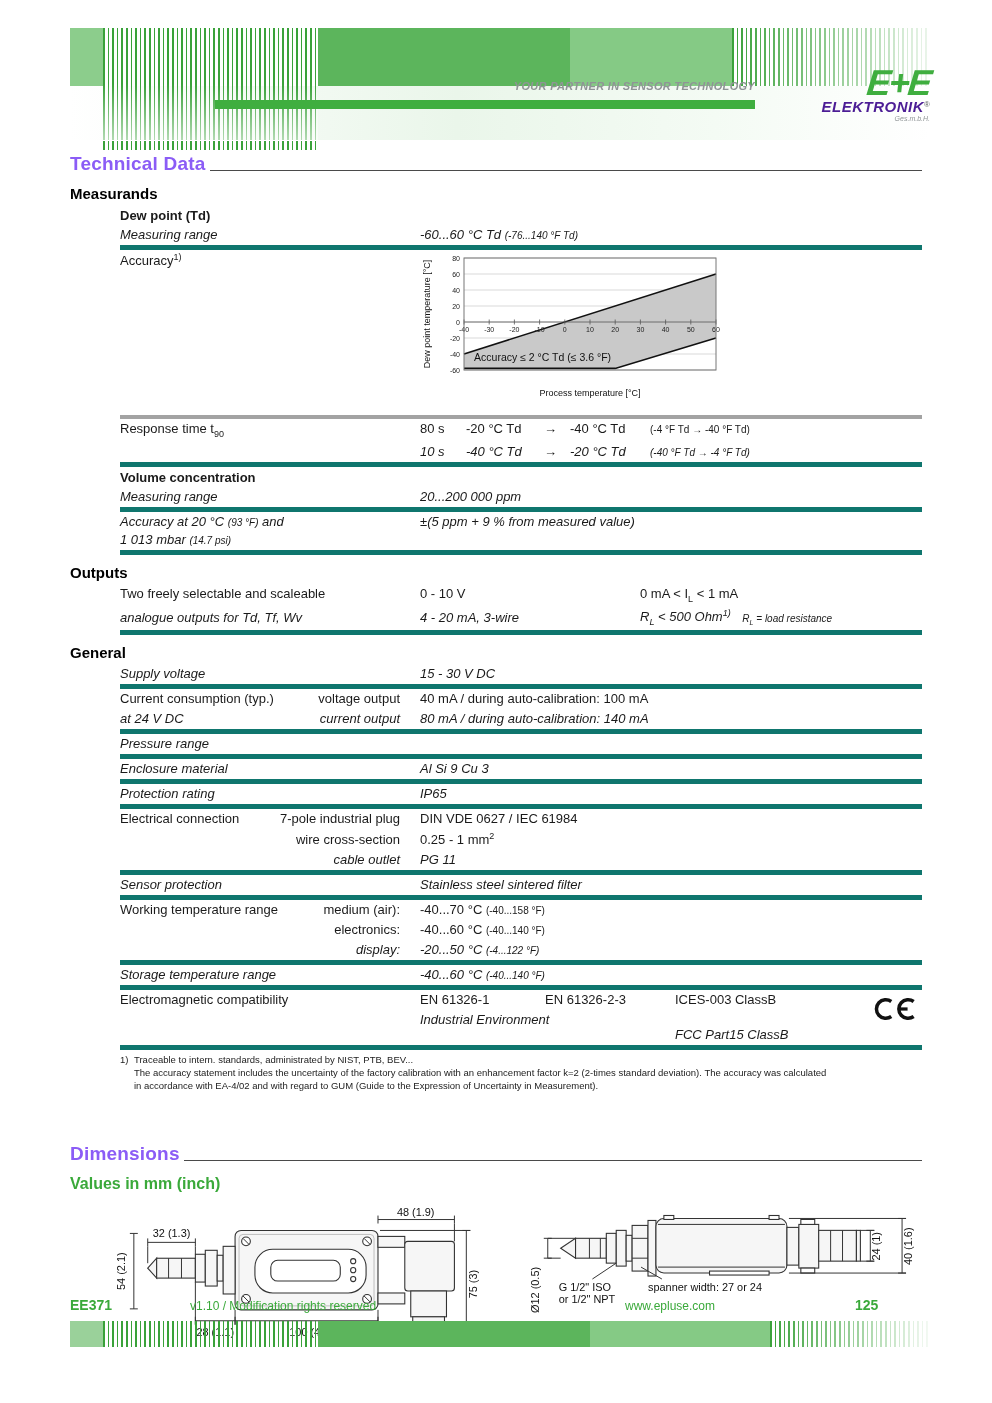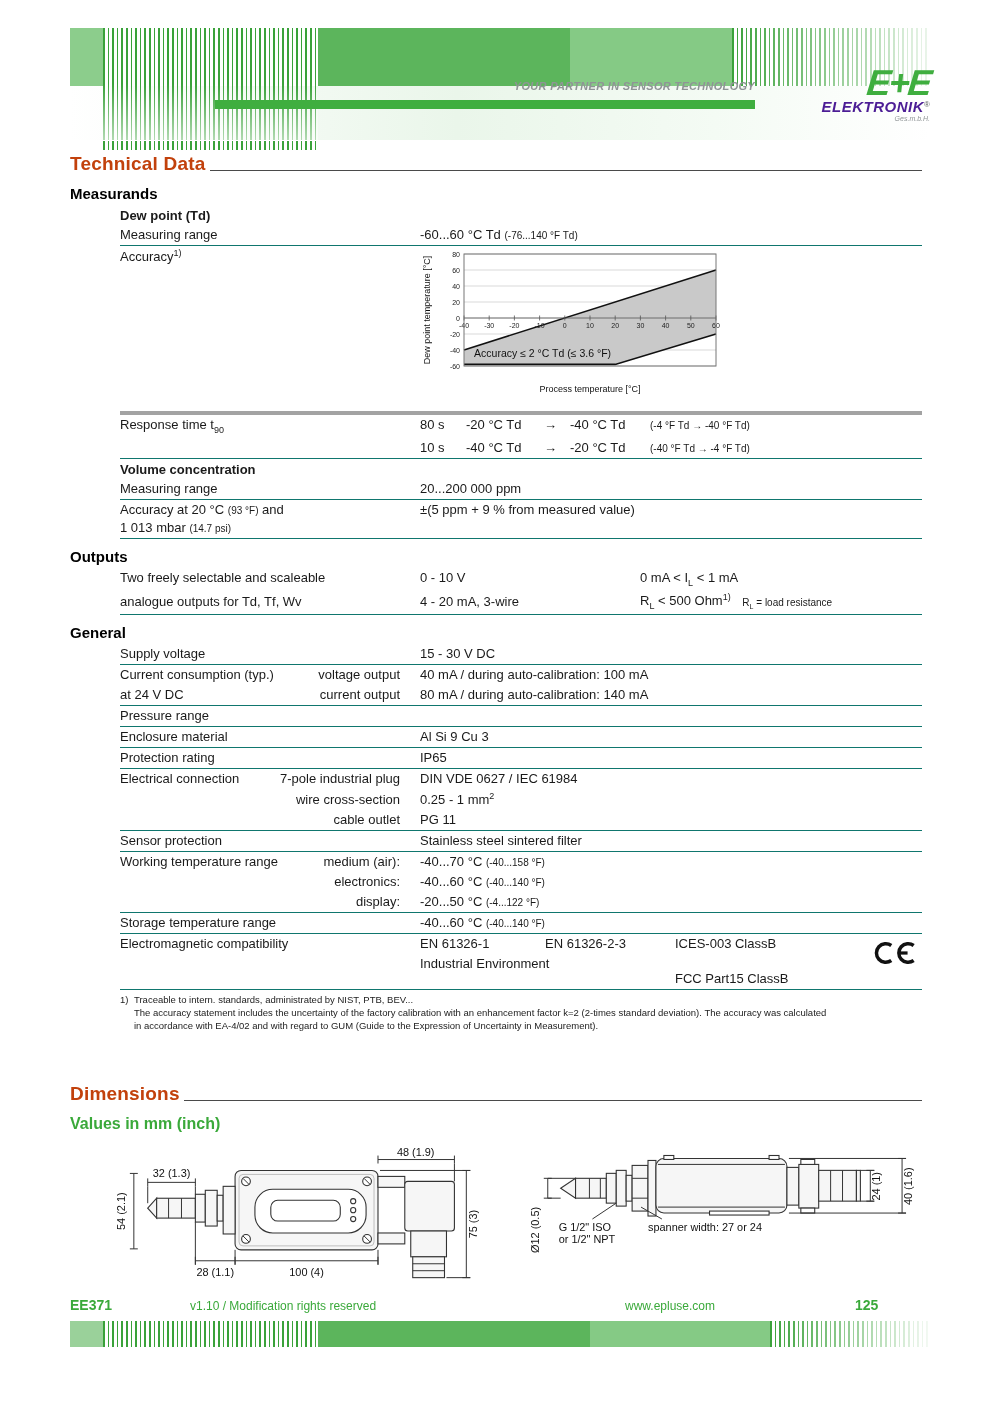--- a/index.html
+++ b/index.html
@@ -35,29 +35,29 @@
   .logo .ee { font-size:36px; font-weight:900; font-style:italic; color:#3fae3f;
     letter-spacing:-2px; line-height:.85; transform:skewX(-6deg); display:inline-block; }
   .logo .name { font-size:15px; font-weight:bold; font-style:italic; color:#4c1d95; letter-spacing:.5px; line-height:1; }
   .logo .reg { font-size:8px; vertical-align:super; color:#5c6063; }
   .logo .sub { font-size:7px; font-style:italic; color:#8f9496; }
   .tab-stripes { position:absolute; left:103px; top:141px; width:214px; height:9px; }
 
   
   .main { position:absolute; left:70px; top:153px; width:852px; }
   .rule-title { display:flex; align-items:flex-end; margin-bottom:10px; }
-  .rule-title h1 { font-size:19px; font-weight:bold; color:#c2410c; letter-spacing:.2px; }
+  .rule-title h1 { font-size:19px; font-weight:bold; color:#8b5cf6; letter-spacing:.2px; }
   .rule-title .line { flex:1; border-bottom:1.4px solid #4a4a4a; margin:0 0 4px 4px; }
   h2.sec { font-size:15px; font-weight:bold; color:#000000; margin:9px 0 3px; }
   .subtitle { font-size:16px; font-weight:bold; color:#3aa93a; margin-top:1px; }
 
   
   .rows { margin-left:50px; width:802px; }
   .row { display:grid; grid-template-columns:300px 220px auto; align-items:baseline; padding:2px 0 3px; }
-  .row.u { border-bottom:1px solid #0f766e; }
+  .row.u { border-bottom:5px solid #0f766e;font-style:italic; }
   .row .c1 { padding-right:20px; display:flex; justify-content:space-between; align-items:baseline; }
   .row .c1 .rsub { text-align:right; margin-left:auto; }
   .row .span2 { grid-column:2 / 4; }
   .bold-head { font-weight:bold; padding:3px 0 2px; }
   sub { font-size:9px;text-align:right; }
   sup { font-size:9px; }
   .nt { font-size:10px; }
   .resp-val { display:grid; grid-template-columns:46px 78px 26px 80px auto; align-items:baseline; }
   .emc-grid { display:grid; grid-template-columns:125px 130px auto; align-items:baseline; }
   .emc-wrap { position:relative; }

